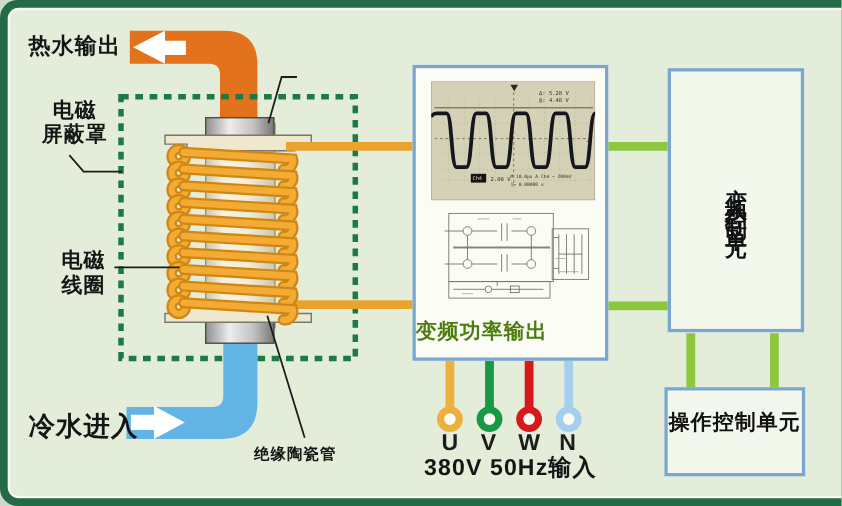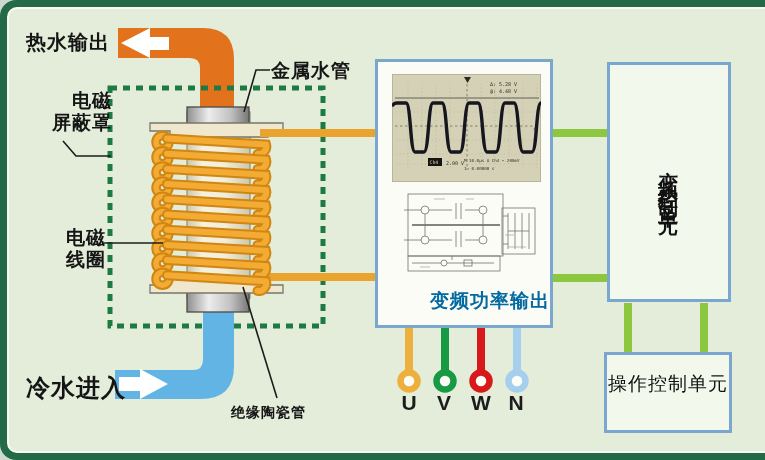--- a/index.html
+++ b/index.html
@@ -11,36 +11,36 @@
   }
   .frame-inner{
     position:absolute; left:7px; top:7px; right:7px; bottom:7px;
     background:#e3edd9; border:2px solid #f9fcf4; border-radius:10px;
   }
   .scene{position:absolute; left:0; top:0;}
   .lbl{
     position:absolute; color:#151515; font-weight:bold; line-height:1.15;
     white-space:pre; letter-spacing:1px;
   }
-  .lbl.center{text-align:right; white-space:normal;}
+  .lbl.center{text-align:center; white-space:normal;}
   .box{
     position:absolute; box-sizing:border-box;
     border:3px solid #7ba6cf; background:#fbfcf5;
   }
   .powerbox-title{
-    position:absolute; left:0; right:0; bottom:11px; text-align:right;
-    font-weight:bold; font-size:19px; color:#0369a1; letter-spacing:1px;font-family:Liberation Serif, serif;
+    position:absolute; left:0; right:0; bottom:11px; text-align:left;
+    font-weight:bold; font-size:19px; color:#4d7c0f; letter-spacing:1px;font-family:Liberation Serif, serif;
   }
   .vfd-box{display:flex; align-items:center; justify-content:center; background:#f3f8ec;}
   .vfd-title{
     writing-mode:vertical-rl; text-orientation:upright;
     font-weight:bold; font-size:20px; color:#111; letter-spacing:9px;
   }
   .op-box{display:flex; align-items:center; justify-content:center; background:#f3f8ec;}
-  .op-title{font-weight:normal; font-size:19px; color:#111; letter-spacing:1px; margin-top:-18px;}
+  .op-title{font-weight:bold; font-size:19px; color:#111; letter-spacing:1px; margin-top:-18px;}
   .term-lbl{
     position:absolute; top:391px; width:24px; text-align:center;
     font-weight:bold; font-size:21px; color:#1c1c1c;
   }
   .scope-svg,.schem-svg{position:absolute;}
   .scope-text{font-family:"DejaVu Sans Mono",monospace; fill:#33332a;}
 </style>
 </head>
 <body>
 
@@ -144,21 +144,20 @@
       <path d="M104,243 H163"></path>
       <path d="M270,70 H256 L244,112"></path>
       <path d="M243,287 L277,398"></path>
     </g>
   </svg>
 
   <div class="lbl" style="left:26px;top:31px;font-size:20px">热水输出</div>
   <div class="lbl center" style="left:24px;top:90px;width:88px;font-size:19px"><span>电磁</span><br><span>屏蔽罩</span></div>
   <div class="lbl center" style="left:46px;top:227px;width:60px;font-size:19px"><span>电磁</span><br><span>线圈</span></div>
   <div class="lbl" style="left:26px;top:374px;font-size:24px">冷水进入</div>
-  <div class="lbl" style="left:271px;top:60px;font-size:19px">金属水管</div>
   <div class="lbl" style="left:231px;top:404px;font-size:14px">绝缘陶瓷管</div>
 
   <div class="box" style="left:375px;top:59px;width:178px;height:269px">
 
     <svg class="scope-svg" style="left:14px;top:12px" width="149" height="108" viewBox="0 0 149 108">
       <rect x="0" y="0" width="149" height="108" fill="#d5d1b6" stroke="#9d997e"></rect>
       <g stroke="#b3af93" stroke-width="0.6" stroke-dasharray="1 2.6">
         <path d="M16,10 V96 M30,10 V96 M44,10 V96 M58,10 V96 M89,10 V96 M103,10 V96 M117,10 V96 M131,10 V96 M145,10 V96"></path>
         <path d="M4,38 H147 M4,66 H147 M4,80 H147 M4,90 H147"></path>
       </g>
@@ -209,13 +208,14 @@
 
   <div class="box op-box" style="left:604px;top:352px;width:128px;height:81px">
     <div class="op-title">操作控制单元</div>
   </div>
 
   <span class="term-lbl" style="left:397px">U</span>
   <span class="term-lbl" style="left:432px">V</span>
   <span class="term-lbl" style="left:469px">W</span>
   <span class="term-lbl" style="left:504px">N</span>
 
+  <div class="lbl center" style="left:378px;top:414px;width:172px;font-size:21px">380V 50Hz输入</div>
 </div>
 
 </body></html>

